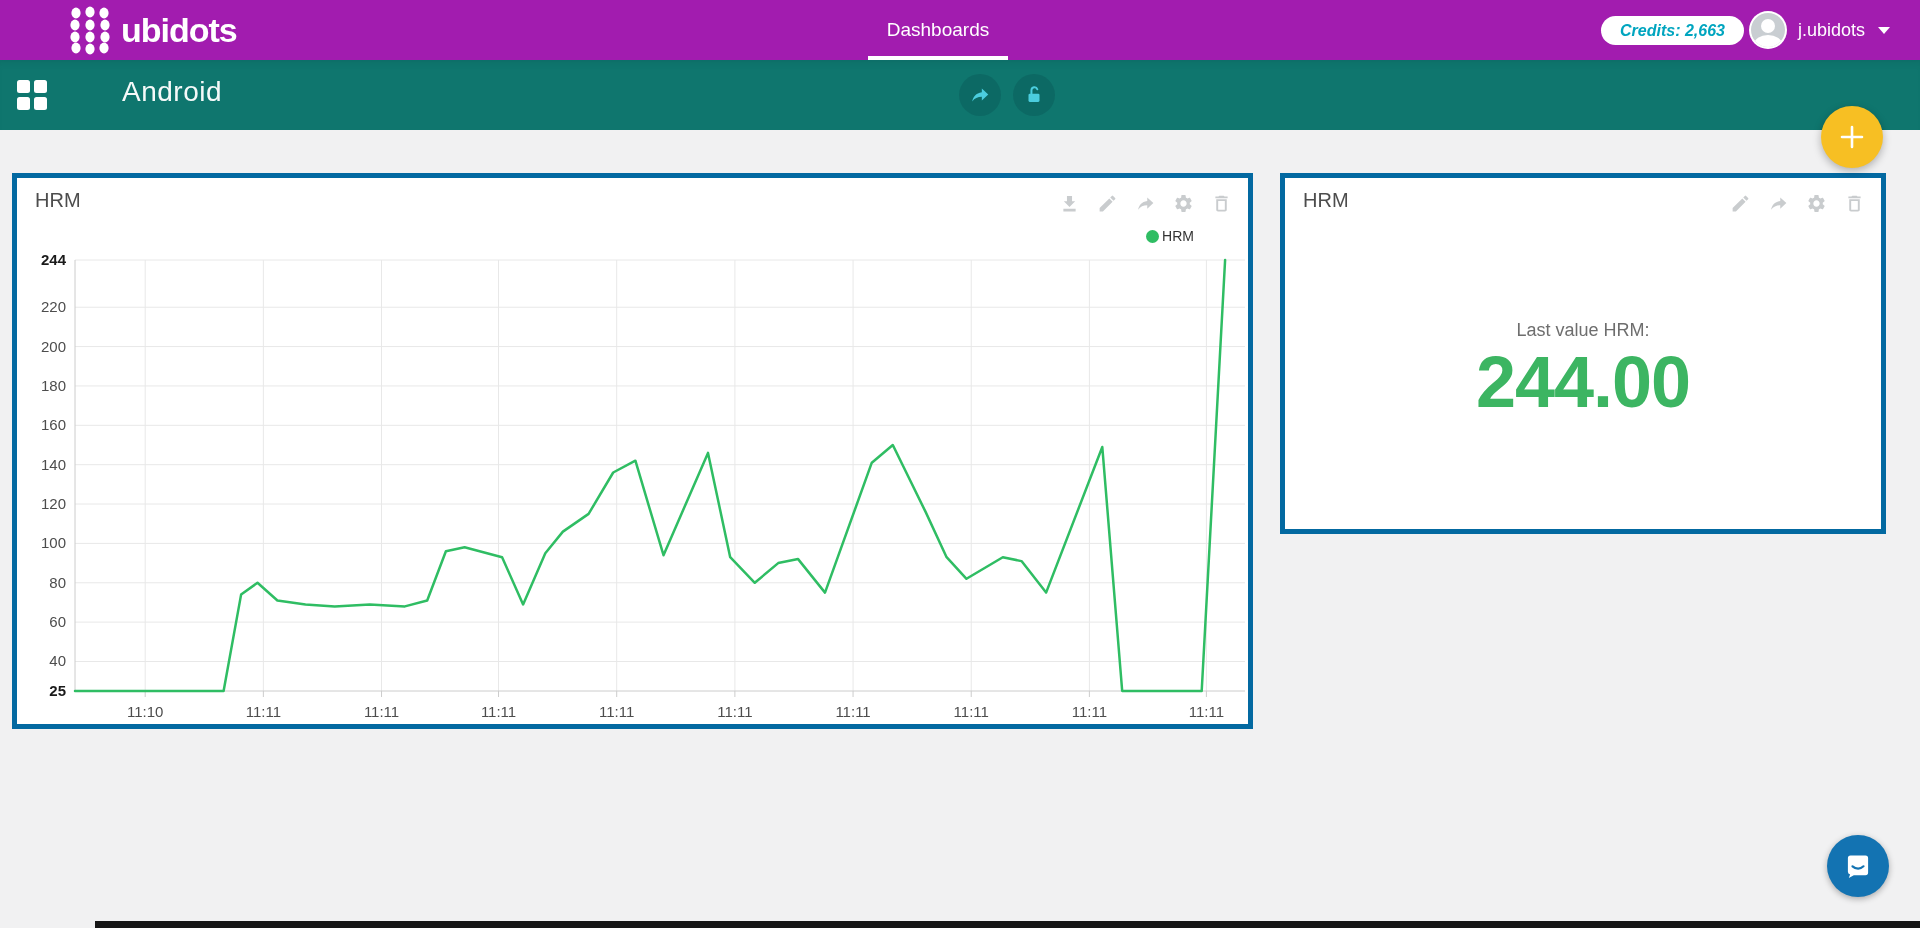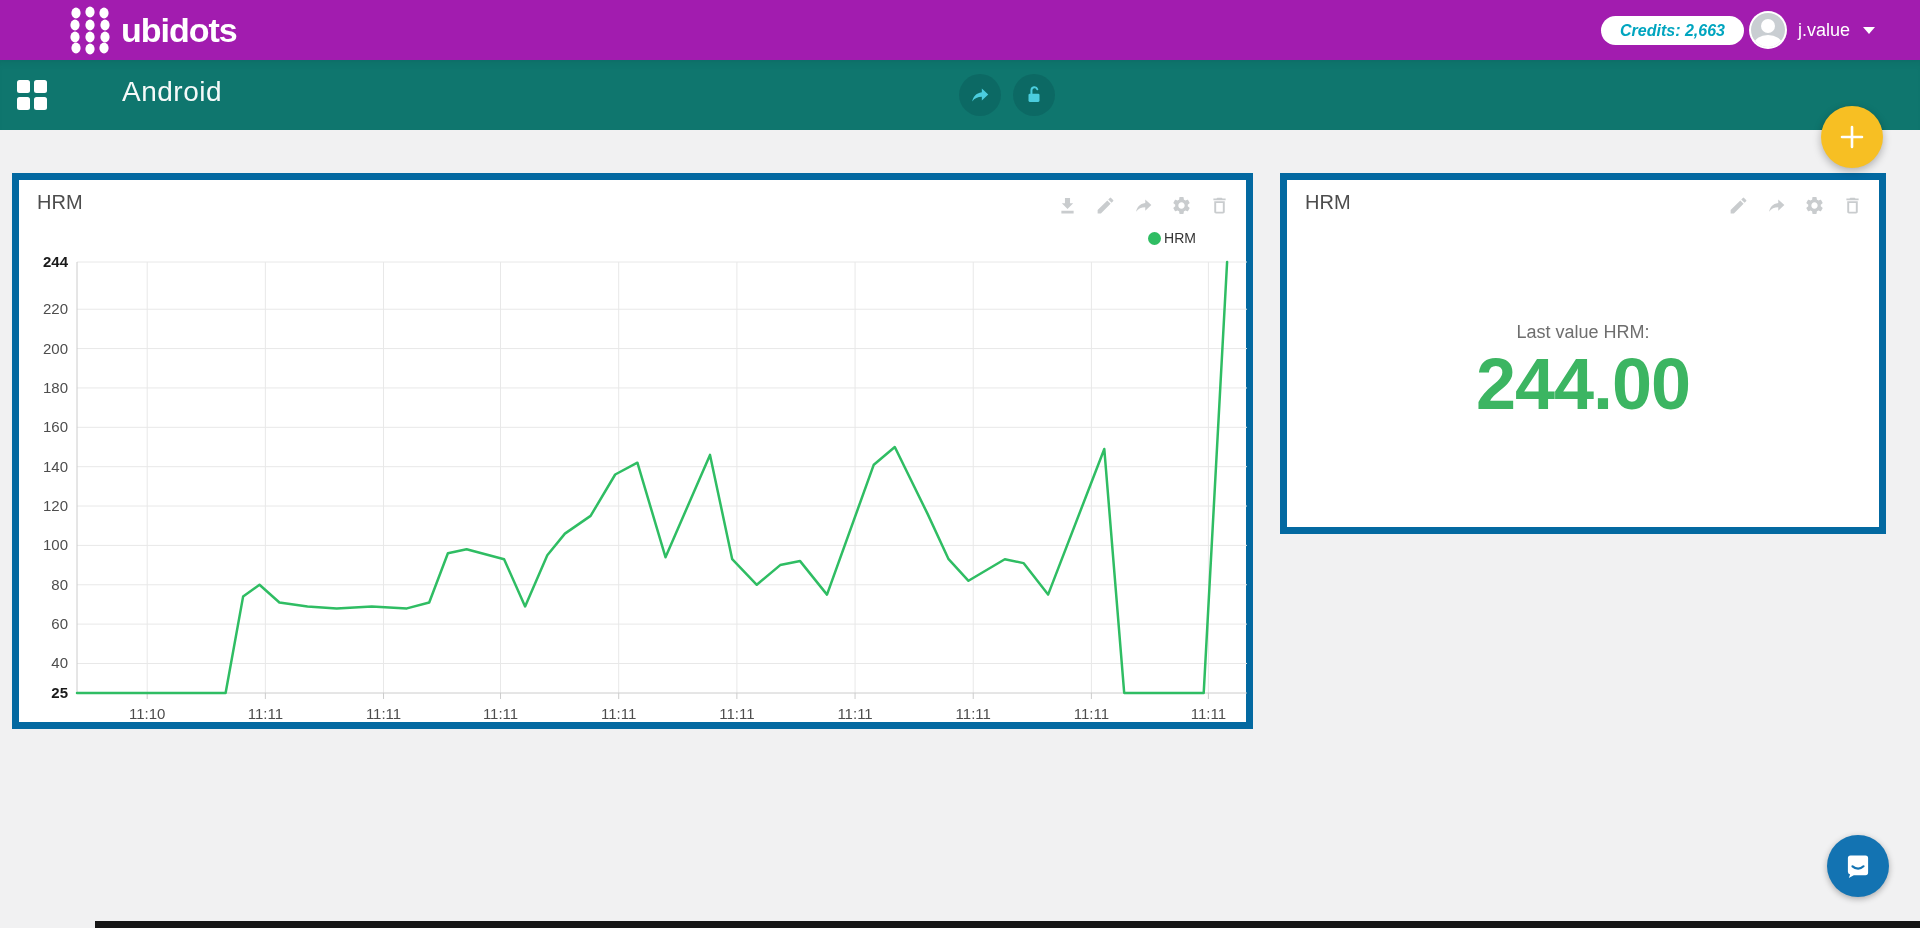--- a/index.html
+++ b/index.html
@@ -40,21 +40,21 @@
   .subbar-actions { position:absolute; left:959px; top:14px; display:flex; gap:12px; }
   .action-circle { width:42px; height:42px; border-radius:50%; background:rgba(0,40,50,.16);
     display:flex; align-items:center; justify-content:center; cursor:pointer; }
 
   
   .fab { position:absolute; left:1821px; top:106px; width:62px; height:62px; border-radius:50%;
     background:#f7bf23; box-shadow:0 3px 8px rgba(0,0,0,.28); display:flex; align-items:center;
     justify-content:center; cursor:pointer; z-index:6; }
 
   
-  .card { position:absolute; background:#fff; border:7px solid #0369a1; }
+  .card { position:absolute; background:#fff; border:5px solid #0369a1; }
   .card-chart { left:12px; top:173px; width:1241px; height:556px; }
   .card-value { left:1280px; top:173px; width:606px; height:361px; }
   .card-title { position:absolute; left:18px; top:11px; font-size:20px; color:#4d4d4d; z-index:2; }
   .card-tools { position:absolute; top:15px; right:16px; display:flex; gap:17px; z-index:2; }
   .tool { width:21px; height:21px; cursor:pointer; }
   .tool svg { width:21px; height:21px; fill:#c9ccce; }
 
   .chart-wrap { position:absolute; left:0; top:0; width:1239px; height:554px; }
   .chart-svg { position:absolute; left:0; top:0; }
   .legend { position:absolute; right:62px; top:50px; display:flex; align-items:center; gap:3px; }
@@ -90,32 +90,36 @@
           <ellipse cx="37" cy="32" rx="4.6" ry="5.4"></ellipse>
         <ellipse cx="8" cy="43" rx="4.6" ry="5.4"></ellipse>
           <ellipse cx="22" cy="44" rx="4.6" ry="5.4"></ellipse>
           <ellipse cx="36" cy="43" rx="4.6" ry="5.4"></ellipse>
       </g>
     </svg>
     <span class="logo-text">ubidots</span>
   </div>
 
   <nav class="nav">
+    <div class="nav-item active">
+      <span>Dashboards</span>
+      <div class="underline"></div>
+    </div>
   </nav>
 
   <div class="credits">Credits: 2,663</div>
 
   <div class="user">
     <div class="avatar">
       <div class="avatar-inner">
         <div class="avatar-head"></div>
           <div class="avatar-body"></div>
       </div>
     </div>
-    <span class="user-name">j.value</span>
+    <span class="user-name">j.ubidots</span>
     <div class="caret"></div>
   </div>
 </header>
 
 <div class="subbar">
   <div class="grid-btn">
     <div></div>
       <div></div>
       <div></div>
       <div></div>

